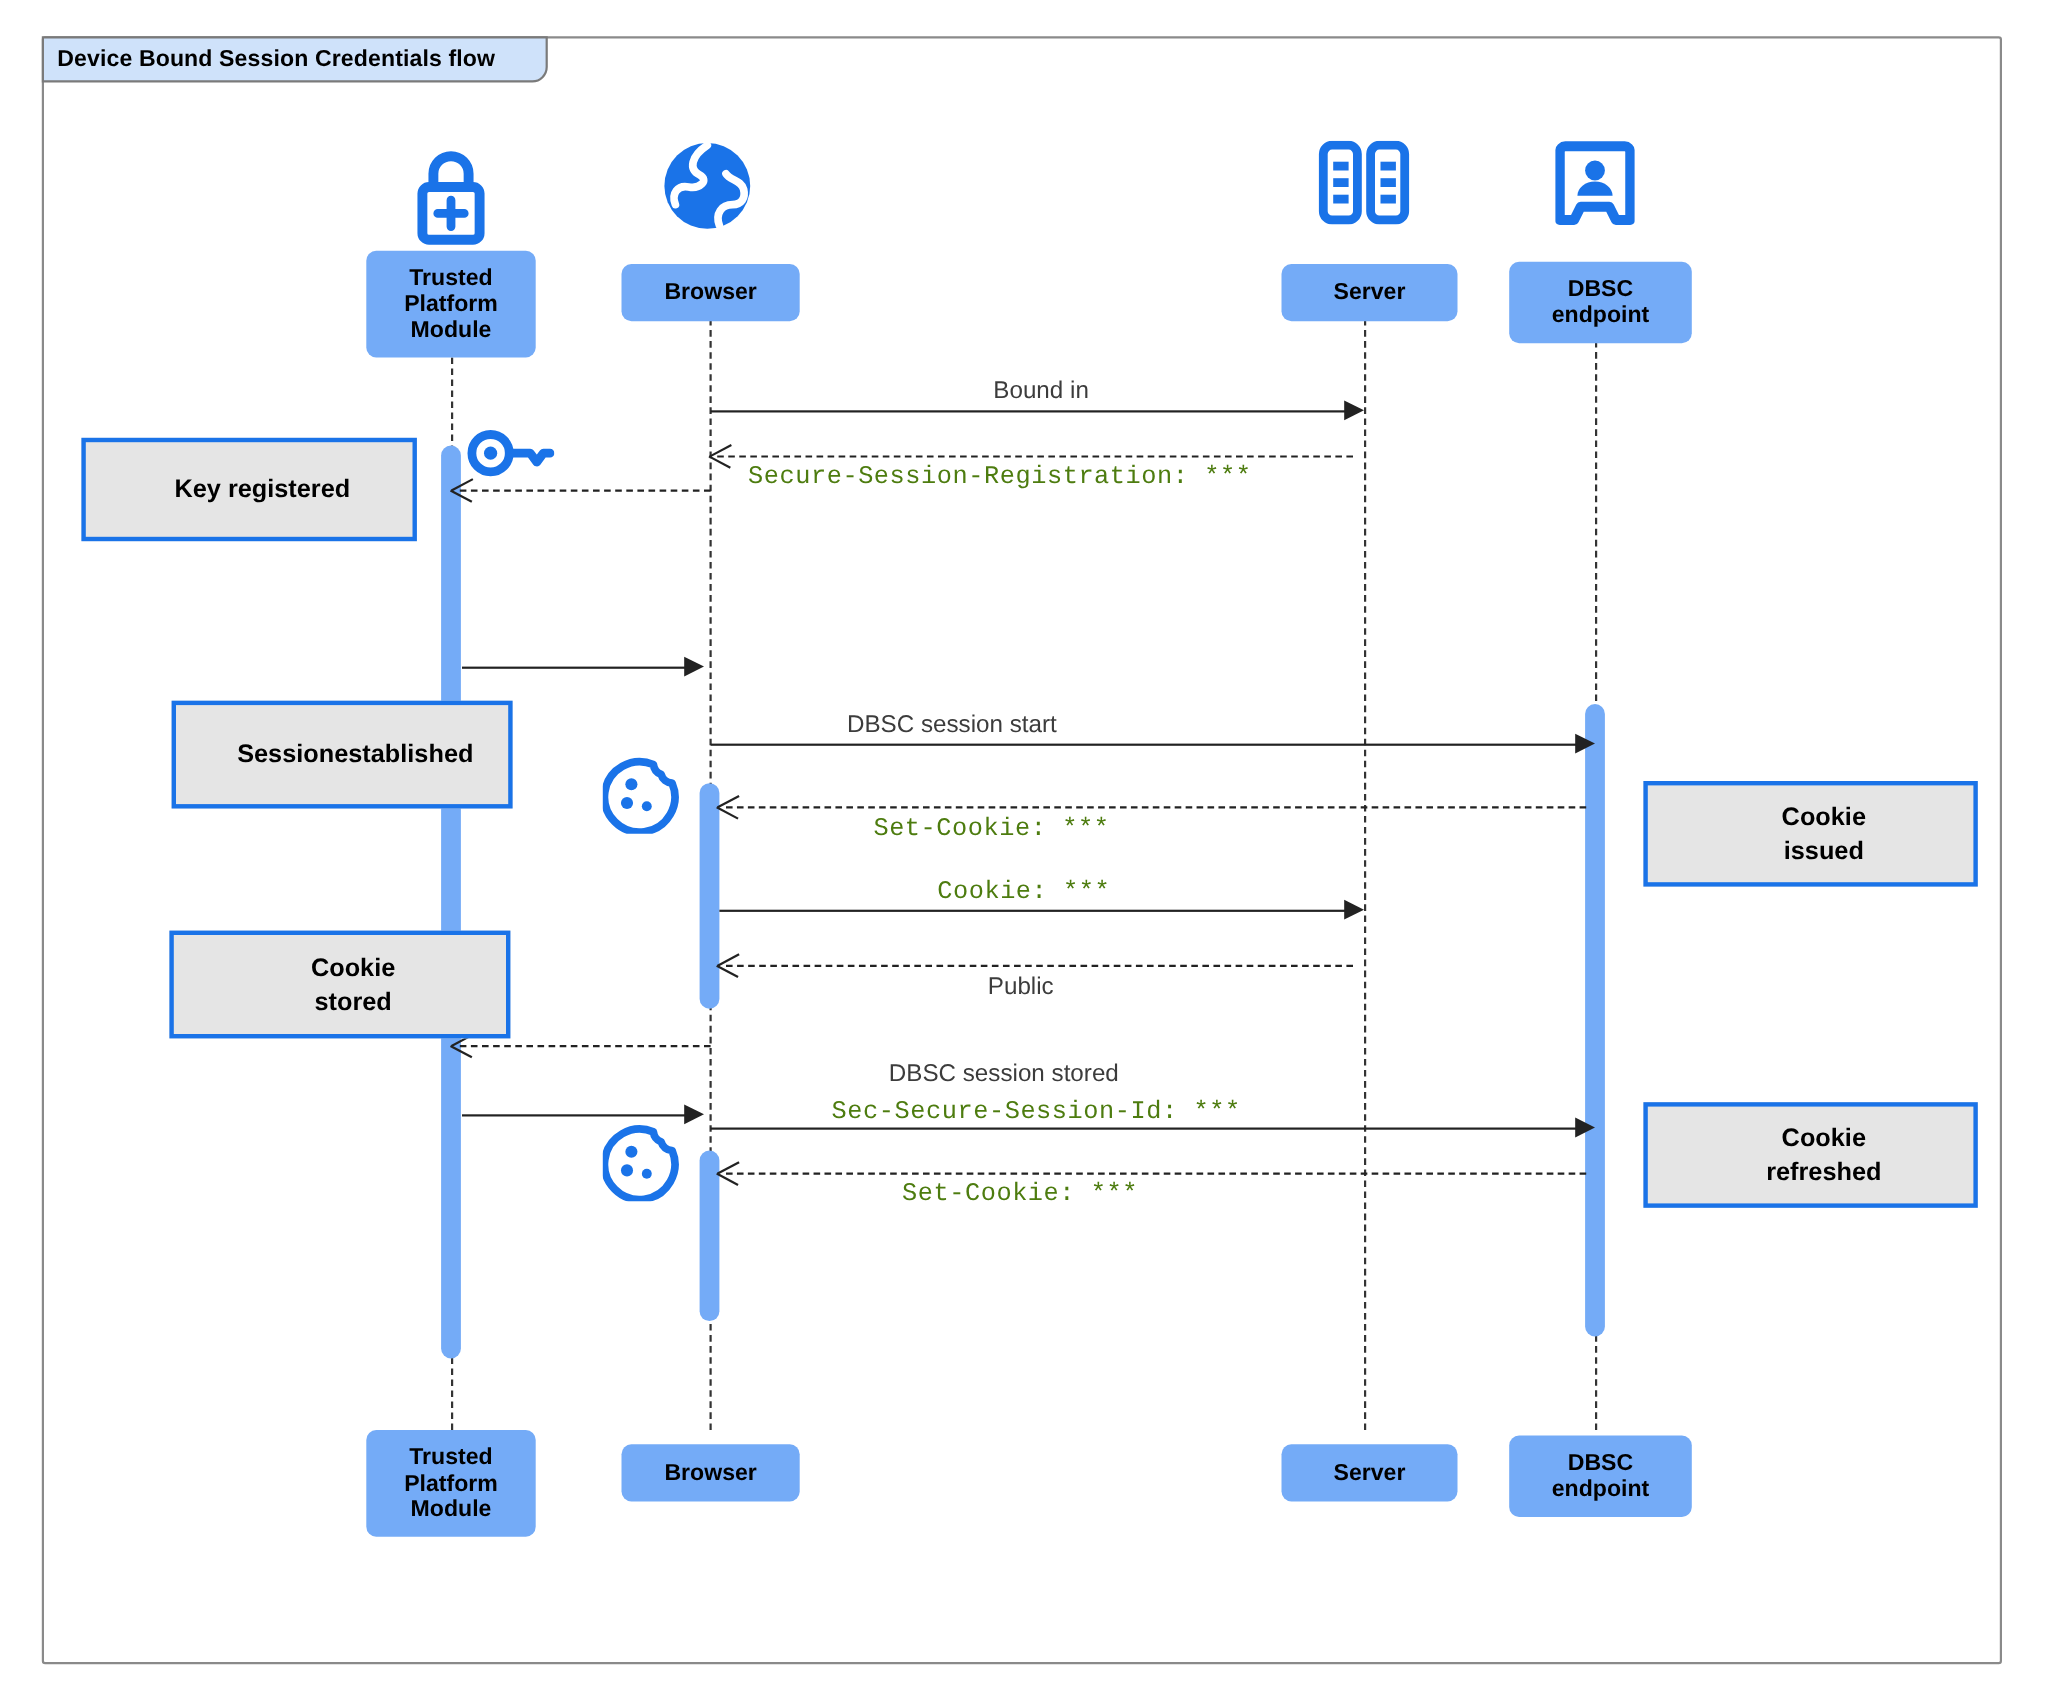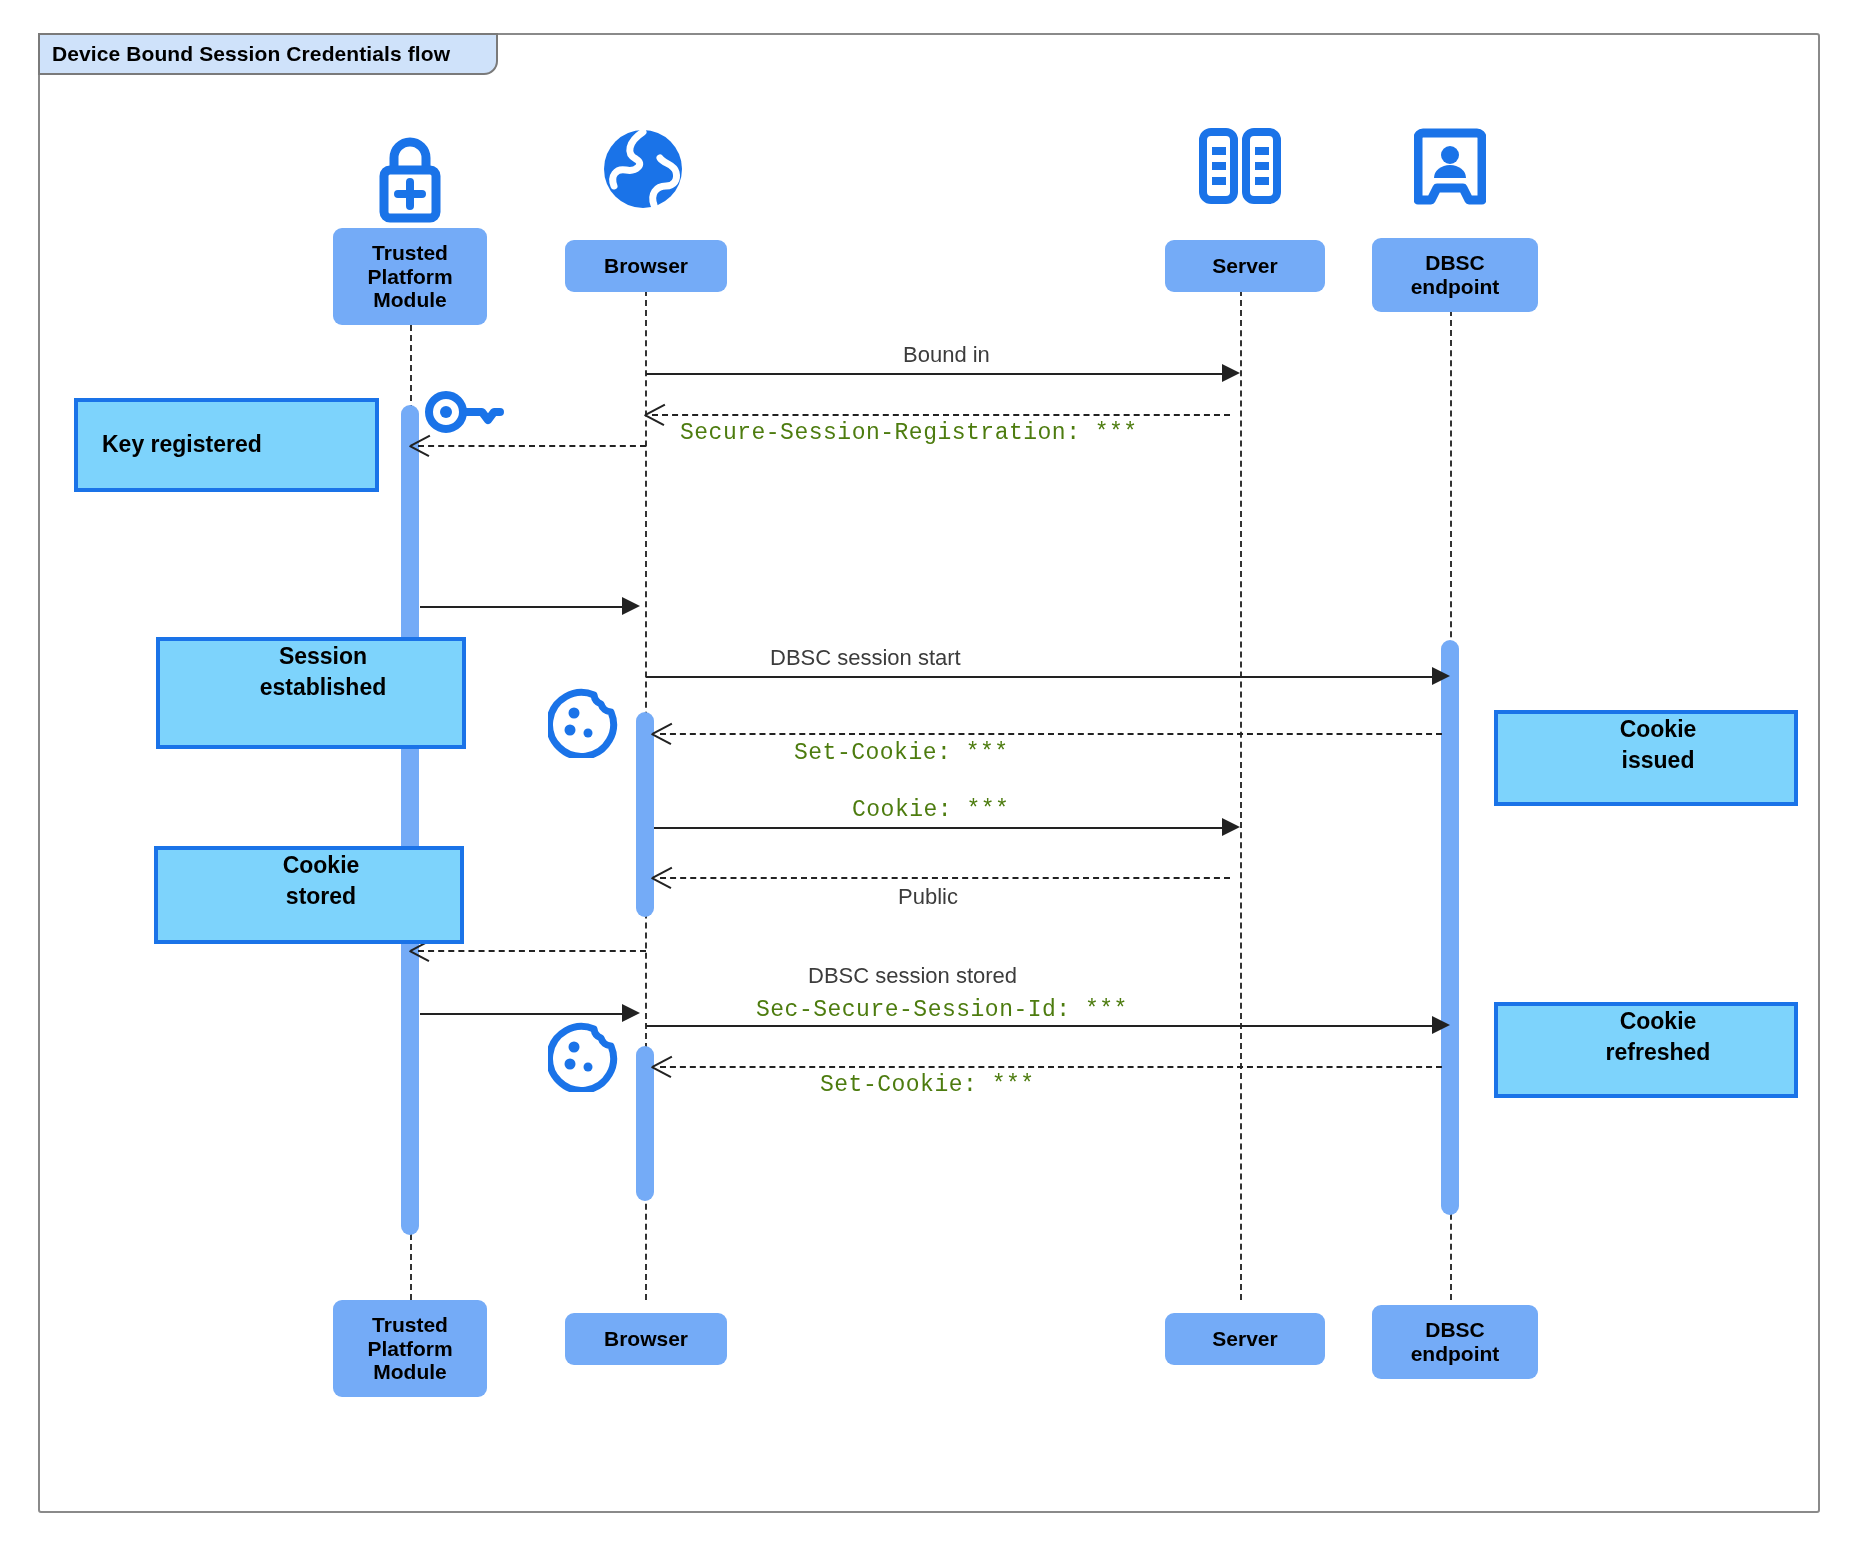--- a/index.html
+++ b/index.html
@@ -24,22 +24,22 @@
   
   .plabel{position:absolute;background:#74abf7;border-radius:9px;
           display:flex;align-items:center;justify-content:center;text-align:center;
           font-weight:bold;font-size:21px;color:#000;line-height:1.12;
           font-family:"Liberation Sans", sans-serif;box-sizing:border-box;}
 
   
   .act{position:absolute;background:#74abf7;border-radius:9px;width:18px;}
 
   
-  .note{position:absolute;background:#7dd3fc;border:4px solid #1a73e8;
-        display:flex;align-items:center;justify-content:flex-start;text-align:center;
+  .note{position:absolute;background:#e5e5e5;border:4px solid #1a73e8;
+        display:flex;align-items:center;justify-content:center;text-align:center;
         font-weight:bold;font-size:23px;color:#000;line-height:1.35;
         font-family:"Liberation Sans", sans-serif;box-sizing:border-box;padding-left:24px;}
 
   
   .msgline{position:absolute;height:0;}
   .msgline.solid{border-top:2px solid #222;}
   .msgline.dashed{border-top:2px dashed #222;}
   .arrow{position:absolute;width:0;height:0;}
   
   .arrow.filled-r{border-top:9px solid transparent;border-bottom:9px solid transparent;
@@ -189,21 +189,21 @@
     <path d="M46 7 a32 32 0 1 0 17 17 a11 11 0 0 1 -10 -8 a11 11 0 0 1 -7 -9 Z" fill="#fff" stroke="#1a73e8" stroke-width="7" stroke-linejoin="round"></path>
     <circle cx="26" cy="25" r="5.5" fill="#1a73e8"></circle>
     <circle cx="22" cy="42" r="5.5" fill="#1a73e8"></circle>
     <circle cx="40" cy="45" r="4.5" fill="#1a73e8"></circle>
   </svg>
 
   <div class="note" style="left:74px;top:398px;width:305px;height:94px;">
     <span>Key registered</span>
   </div>
 
-  <div class="note" style="left:156px;top:637px;width:310px;height:112px;flex-direction:column;">
+  <div class="note" style="left:156px;top:637px;width:310px;height:98px;">
     <div>Session</div>
     <div>established</div>
   </div>
 
   <div class="note" style="left:154px;top:846px;width:310px;height:98px;flex-direction:column;">
     <div>Cookie</div>
     <div>stored</div>
   </div>
 
 

